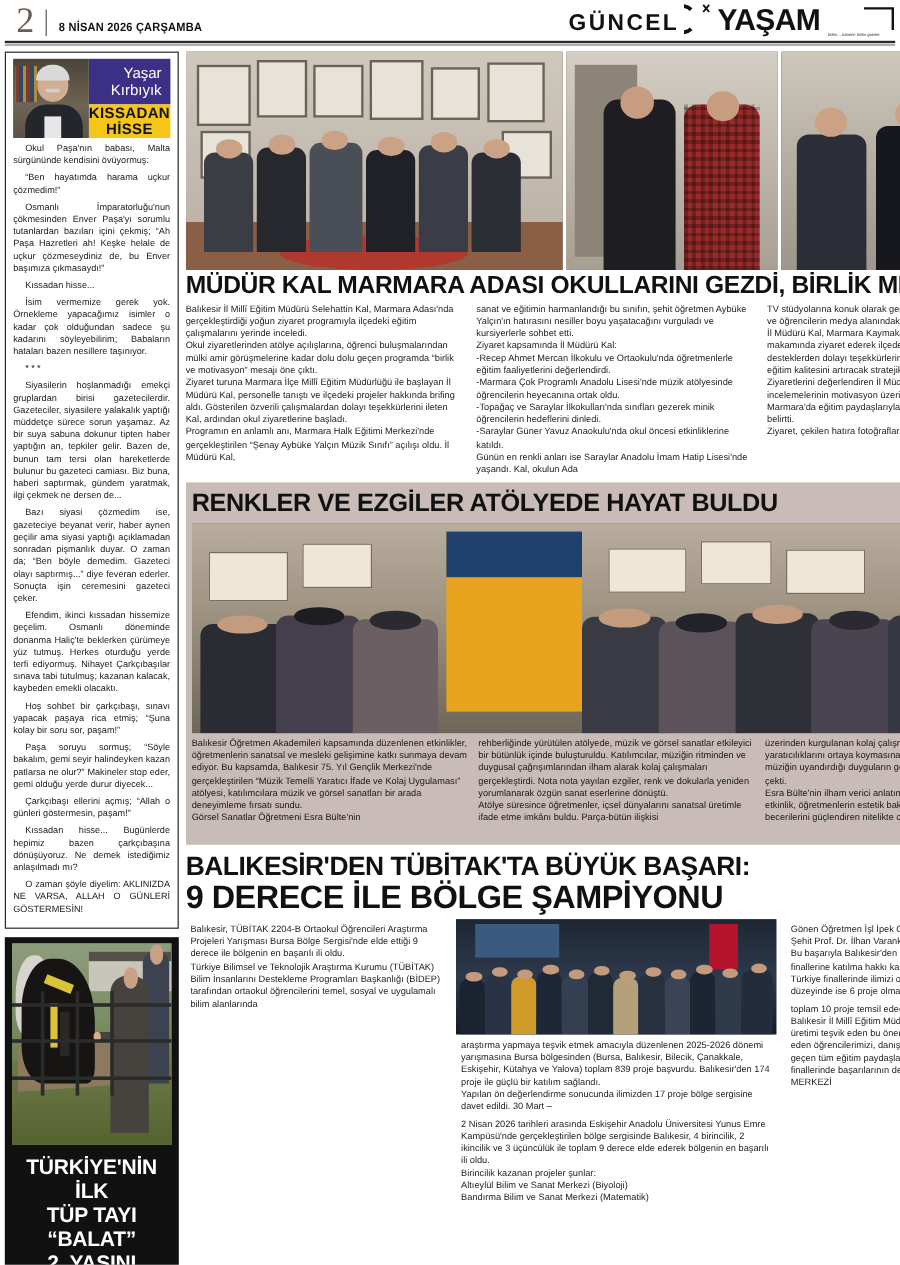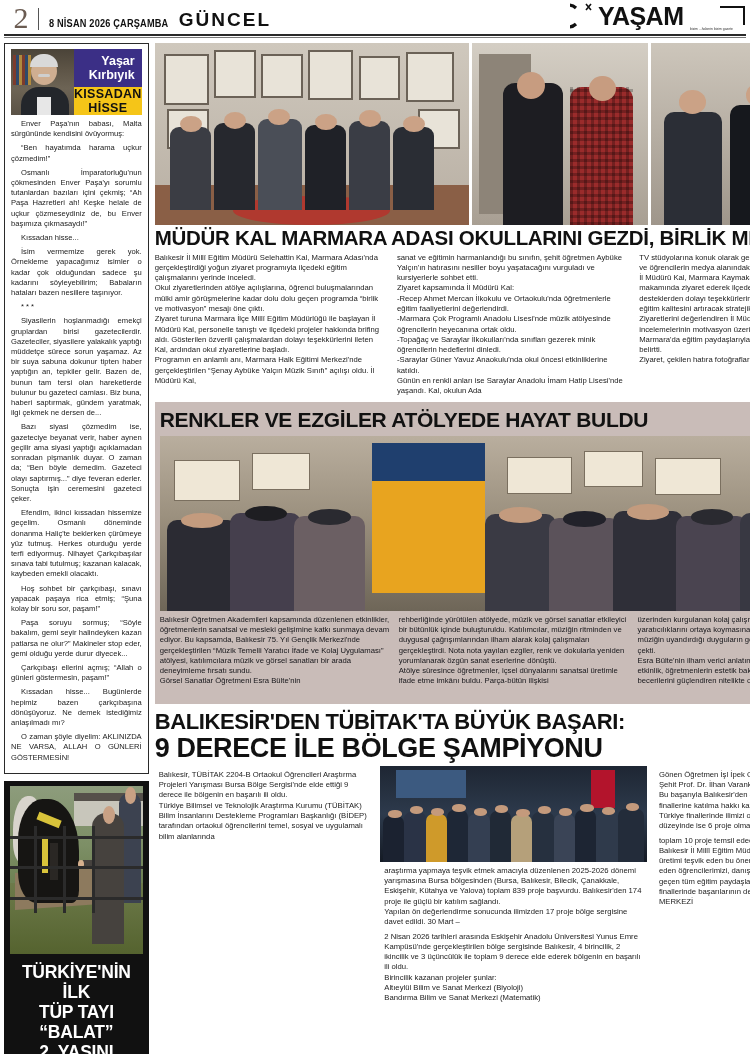--- a/index.html
+++ b/index.html
@@ -16,21 +16,21 @@
   .folio{
     font-family:"Liberation Serif",serif;font-size:30px;line-height:28px;
     color:#6b5c52;width:34px;text-align:center;font-weight:400;
   }
   .folio-rule{width:1px;height:22px;background:#555;margin:0 10px 2px 0;}
   .issue-date{
     font-size:10px;font-weight:bold;letter-spacing:.2px;
     transform:scaleX(.92);transform-origin:left bottom;margin-bottom:3px;
   }
   .section-title{
-    flex:1;text-align:left;font-size:19px;font-weight:bold;letter-spacing:2px;
+    flex:1;text-align:right;font-size:19px;font-weight:bold;letter-spacing:2px;
     margin-bottom:1px;
   }
   .logo{width:180px;display:flex;align-items:flex-end;justify-content:flex-end;margin-bottom:0;}
   .logo svg{display:block;}
   .masthead-rules{margin-top:2px;}
   .rule-thick{height:2px;background:#2a2a2a;}
   .rule-thin{height:1px;background:#7a7a7a;margin-top:1px;}
 
   
   .grid{display:flex;gap:6px;margin-top:5px;height:1010px;}
@@ -49,21 +49,21 @@
   .col-photo .books{position:absolute;left:2px;top:6px;width:18px;height:30px;
      background:repeating-linear-gradient(90deg,#7d3b2c 0 3px,#2e4a6b 3px 6px,#b08a3e 6px 9px);}
   .col-photo .head{position:absolute;left:20px;top:8px;width:26px;height:28px;border-radius:50%;
      background:#cfae91;}
   .col-photo .hair{position:absolute;left:19px;top:5px;width:28px;height:13px;border-radius:14px 14px 0 0;background:#d9d9d9;}
   .col-photo .mustache{position:absolute;left:27px;top:25px;width:12px;height:3px;background:#cfcfcf;border-radius:2px;}
   .col-photo .body{position:absolute;left:10px;bottom:0;width:48px;height:28px;border-radius:18px 18px 0 0;background:#23262b;}
   .col-photo .shirt{position:absolute;left:26px;bottom:0;width:14px;height:18px;background:#e7e7e7;}
   .col-name-wrap{flex:1;display:flex;flex-direction:column;}
   .col-name{
-    background:#3b2f86;color:#fff;text-align:right;font-size:12.5px;font-weight:bold;
+    background:#3b2f86;color:#fff;text-align:right;font-size:12.5px;font-weight:normal;
     padding:5px 7px 5px 0;line-height:14px;
   }
   .col-kicker{
     background:#f5c518;color:#111;text-align:center;font-weight:bold;font-size:12.5px;
     flex:1;display:flex;align-items:center;justify-content:center;letter-spacing:.3px;
     transform:none;
   }
   .col-body p{
     margin:0 0 4px 0;font-size:7.6px;line-height:10.2px;text-indent:10px;text-align:justify;
     color:#1a1a1a;
@@ -207,21 +207,21 @@
             <div class="head"></div>
               <div class="hair"></div>
               <div class="mustache"></div>
           </div>
           <div class="col-name-wrap">
             <div class="col-name">Yaşar Kırbıyık</div>
             <div class="col-kicker">KISSADAN HİSSE</div>
           </div>
         </div>
         <div class="col-body">
-          <p>Enver Paşa'nın babası, Malta sürgününde kendisini övüyormuş:</p>
+          <p>Okul Paşa'nın babası, Malta sürgününde kendisini övüyormuş:</p>
           <p>“Ben hayatımda harama uçkur çözmedim!”</p>
           <p>Osmanlı İmparatorluğu'nun çökmesinden Enver Paşa'yı sorumlu tutanlardan bazıları içini çekmiş; “Ah Paşa Hazretleri ah! Keşke helale de uçkur çözmeseydiniz de, bu Enver başımıza çıkmasaydı!”</p>
           <p>Kıssadan hisse...</p>
           <p>İsim vermemize gerek yok. Örnekleme yapacağımız isimler o kadar çok olduğundan sadece şu kadarını söyleyebilirim; Babaların hataları bazen nesillere taşınıyor.</p>
           <p class="stars">***</p>
           <p>Siyasilerin hoşlanmadığı emekçi gruplardan birisi gazetecilerdir. Gazeteciler, siyasilere yalakalık yaptığı müddetçe sürece sorun yaşamaz. Az bir suya sabuna dokunur tipten haber yaptığın an, tepkiler gelir. Bazen de, bunun tam tersi olan hareketlerde bulunur bu gazeteci camiası. Biz buna, haberi saptırmak, gündem yaratmak, ilgi çekmek ne dersen de...</p>
           <p>Bazı siyasi çözmedim ise, gazeteciye beyanat verir, haber aynen geçilir ama siyasi yaptığı açıklamadan sonradan pişmanlık duyar. O zaman da; “Ben böyle demedim. Gazeteci olayı saptırmış...” diye feveran ederler. Sonuçta işin ceremesini gazeteci çeker.</p>
           <p>Efendim, ikinci kıssadan hissemize geçelim. Osmanlı döneminde donanma Haliç'te beklerken çürümeye yüz tutmuş. Herkes oturduğu yerde terfi ediyormuş. Nihayet Çarkçıbaşılar sınava tabi tutulmuş; kazanan kalacak, kaybeden emekli olacaktı.</p>
           <p>Hoş sohbet bir çarkçıbaşı, sınavı yapacak paşaya rica etmiş; “Şuna kolay bir soru sor, paşam!”</p>
           <p>Paşa soruyu sormuş; “Söyle bakalım, gemi seyir halindeyken kazan patlarsa ne olur?” Makineler stop eder, gemi olduğu yerde durur diyecek...</p>

